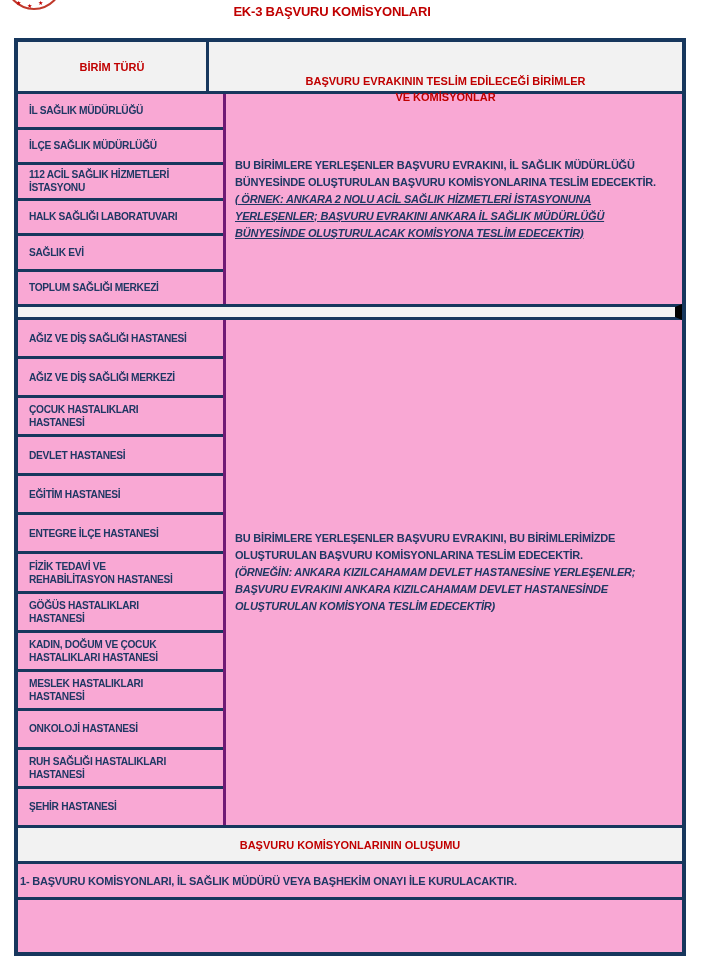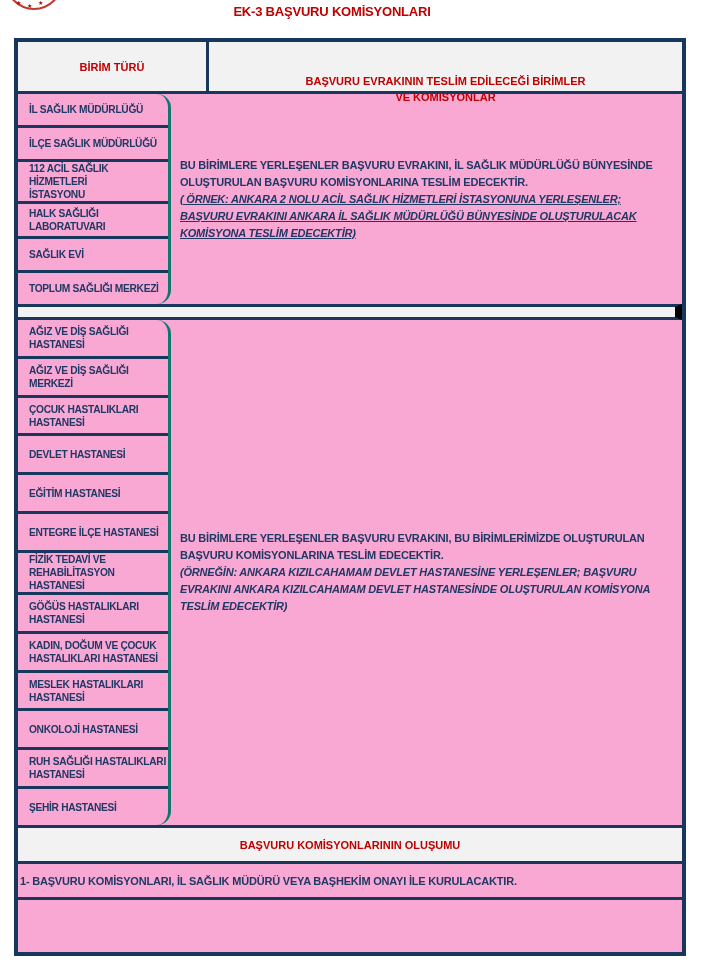--- a/index.html
+++ b/index.html
@@ -34,22 +34,22 @@
                 border-bottom: 3px solid #17375D; flex: none; }
   .header-cell { display: flex; align-items: center; justify-content: center;
                  color: #C00000; font-weight: bold; font-size: 11px; text-align: center; }
   .header-cell.c1 { width: 191px; border-right: 3px solid #17375D; }
   .header-cell.c2 { flex: 1; white-space: pre-line; line-height: 16px; margin-top: 44px; }
 
   .section { display: flex; flex: none; }
   .section.s1 { height: 210px; }
   .section.s2 { height: 508px; border-bottom: 3px solid #17375D; }
 
-  .left-col { width: 153px; border-right: 3px solid #0f766e;
-              display: flex; flex-direction: column; border-radius: 14px; }
+  .left-col { width: 208px; border-right: 3px solid #701a75;
+              display: flex; flex-direction: column; }
   .unit-row { flex: 1; display: flex; align-items: center; padding-left: 11px; }
   .unit-row + .unit-row { border-top: 3px solid #17375D; }
   .unit-label { color: #1F3864; font-weight: bold; font-size: 10.2px;
                 letter-spacing: -0.3px; line-height: 13px; white-space: pre-line; }
 
   .right-col { flex: 1; display: flex; flex-direction: column; justify-content: center;
                padding: 6px 24px 6px 9px; }
   .desc-text { color: #1F3864; font-weight: bold; font-size: 11px; line-height: 17px;
                letter-spacing: -0.2px; }
   .example-text { color: #1F3864; font-weight: bold; font-style: italic;

